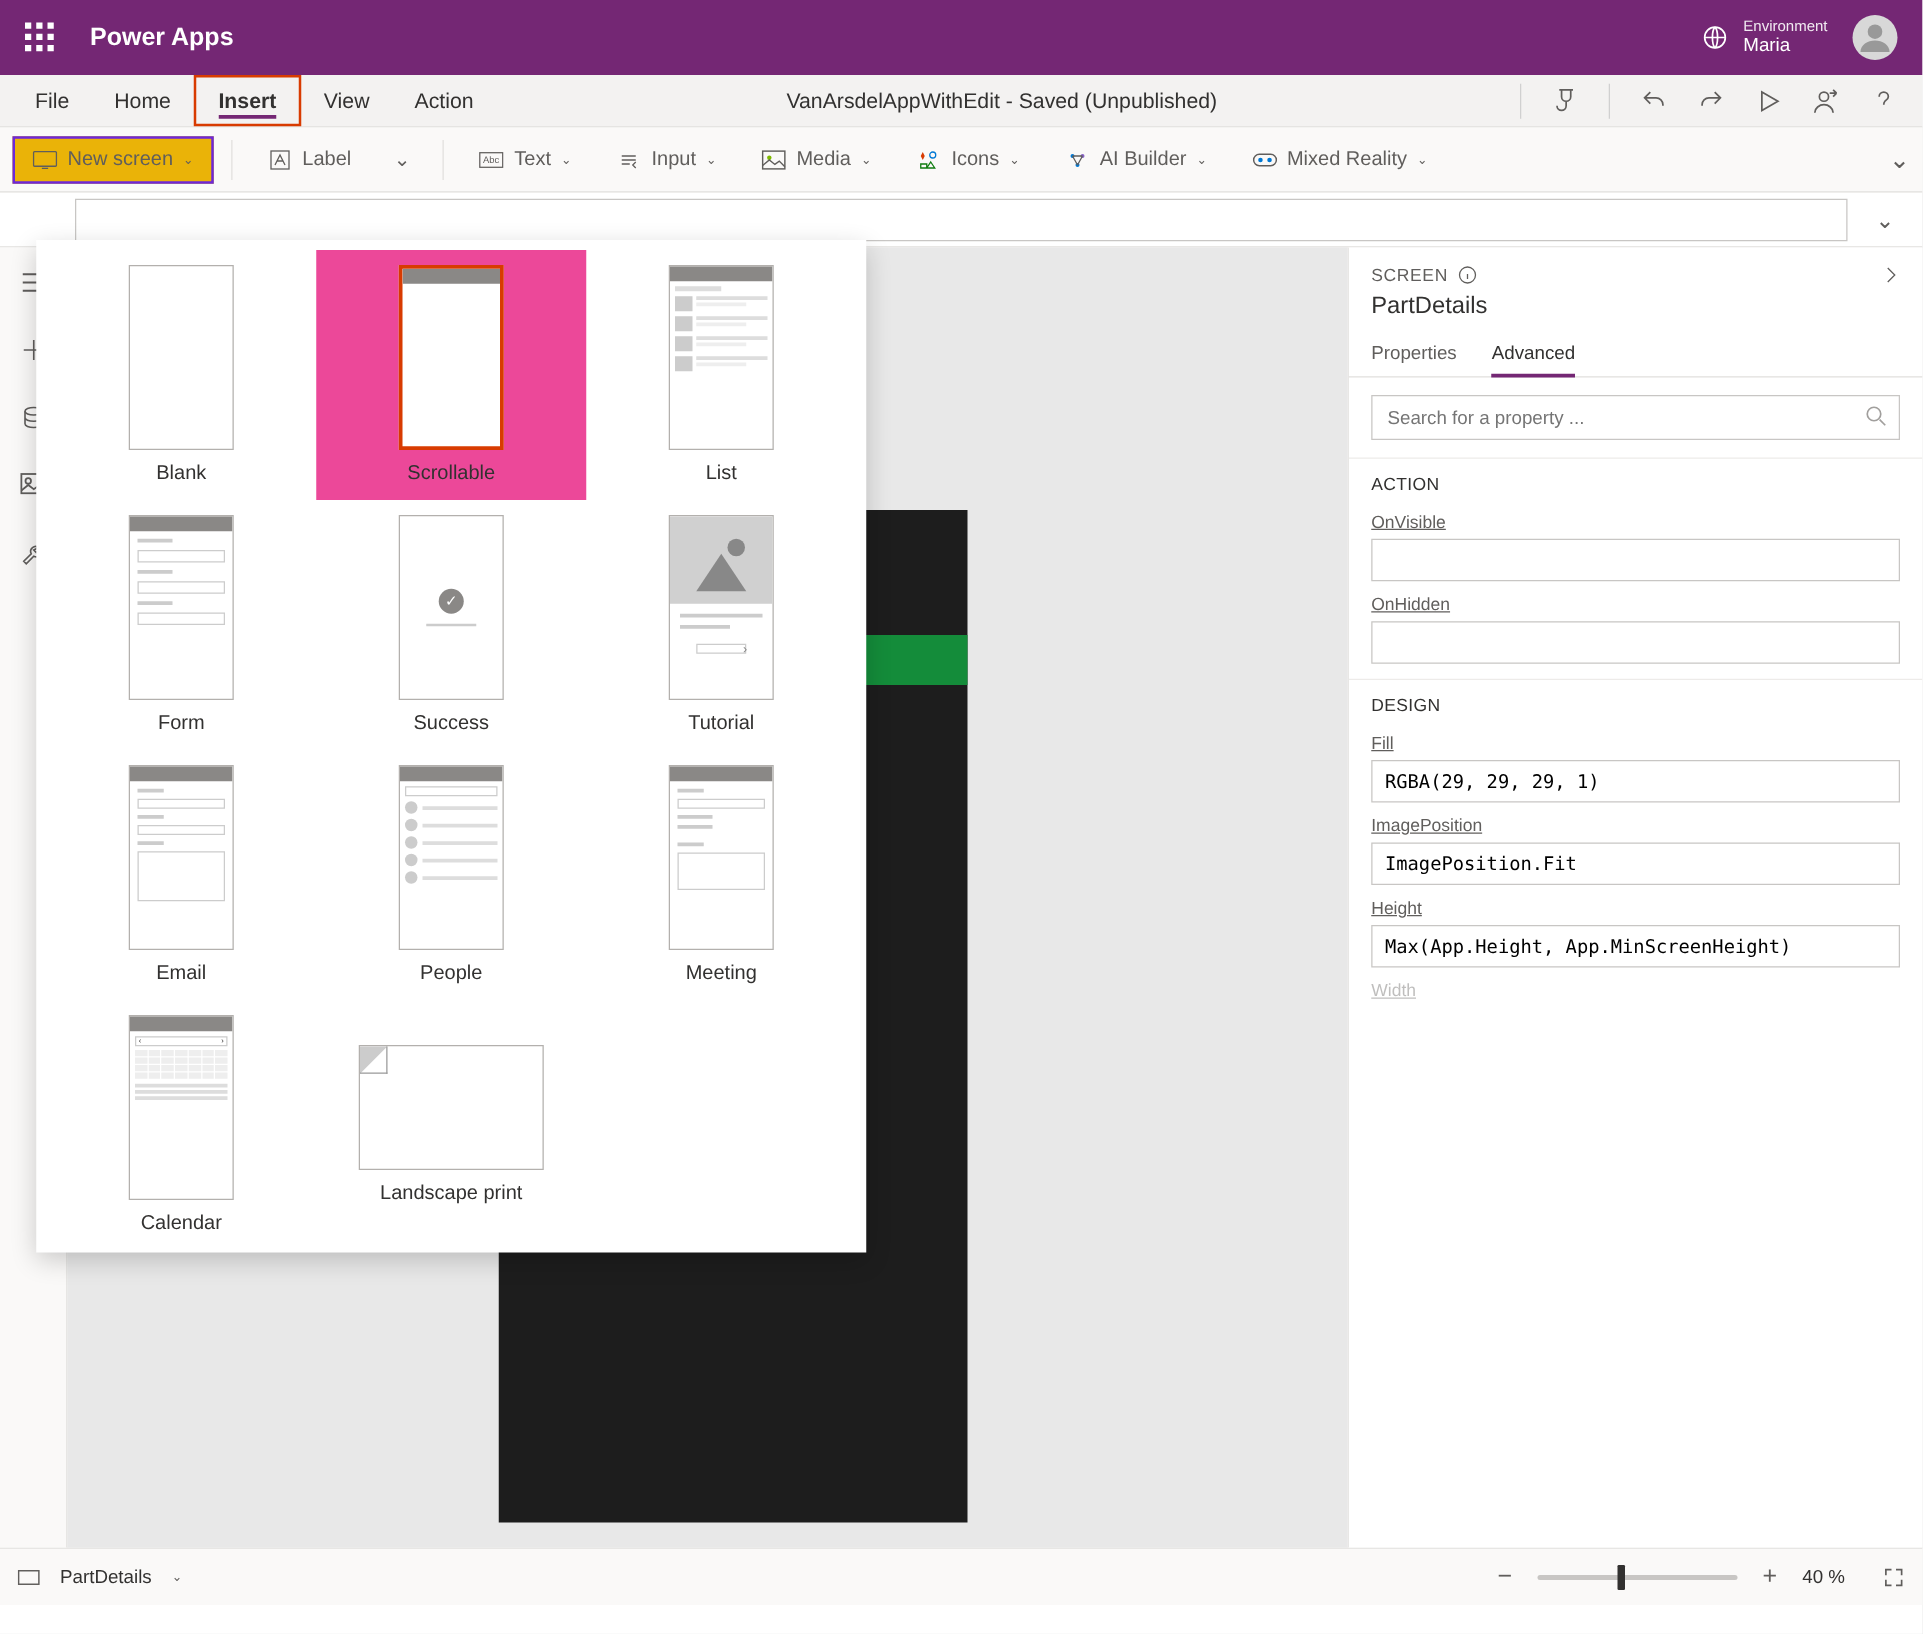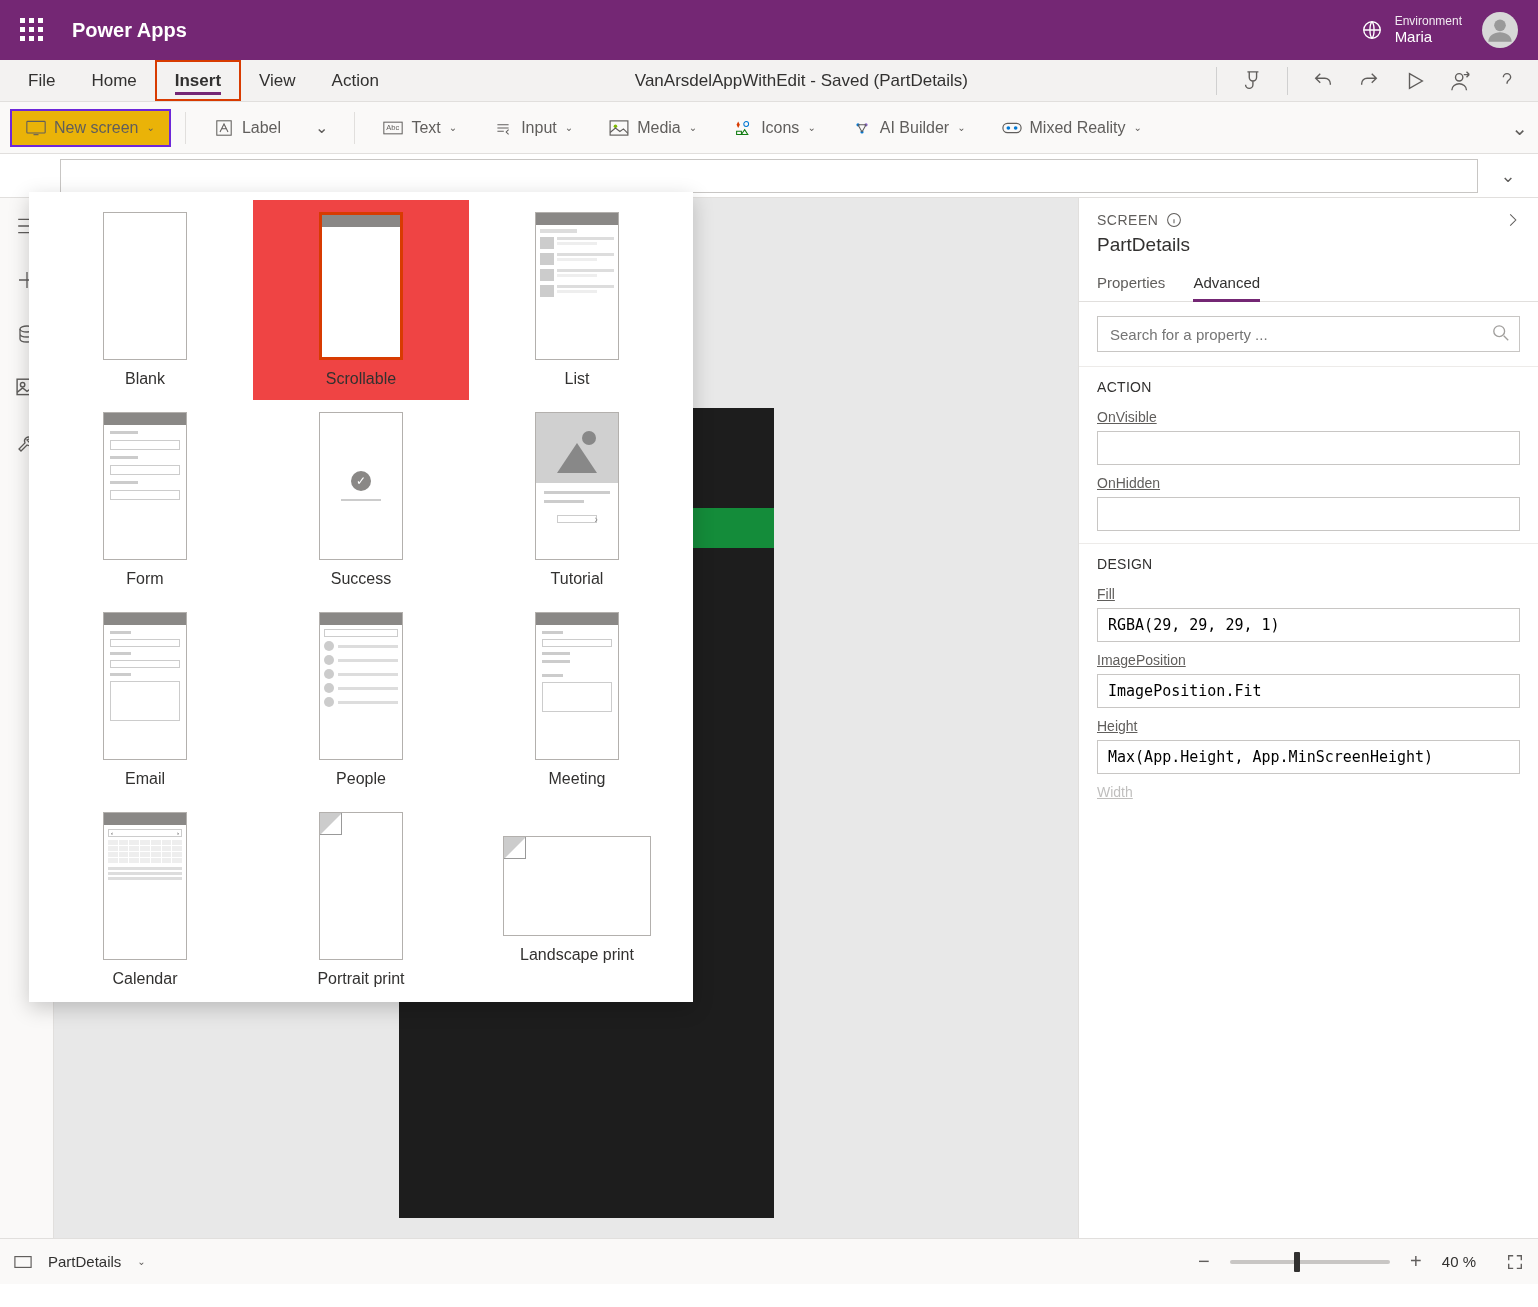--- a/index.html
+++ b/index.html
@@ -42,21 +42,21 @@
 
 
 .main-row { display: flex; height: 1040px; position: relative; }
 .left-rail { width: 54px; background: #faf9f8; border-right: 1px solid #e1dfdd; display: flex; flex-direction: column; align-items: center; gap: 34px; padding-top: 18px; }
 .left-rail .ri { width: 22px; height: 20px; color: #605e5c; cursor: pointer; }
 .canvas-area { flex: 1; background: #e8e8e8; position: relative; }
 
 
 .gallery { position: absolute; left: 29px; top: 192px; width: 664px; height: 810px; background: #fff; box-shadow: 0 6px 20px rgba(0,0,0,.2); display: grid; grid-template-columns: repeat(3, 1fr); grid-auto-rows: 200px; padding: 8px; z-index: 50; }
 .g-item { display: flex; flex-direction: column; align-items: center; justify-content: center; gap: 10px; cursor: pointer; }
-.g-item.sel { background: #ef4444; text-align: center; }
+.g-item.sel { background: #ec4899; text-align: center; }
 .g-item.sel .thumb { border: 3px solid #d83b01; }
 .thumb { width: 84px; height: 148px; border: 1px solid #b3b0ad; background: #fff; position: relative; overflow: hidden; }
 .thumb.landscape { width: 148px; height: 100px; }
 .thumb .tbar { height: 12px; background: #8a8886; }
 .g-label { font-size: 16px; color: #323130; }
 
 
 .phone { position: absolute; left: 345px; top: 210px; width: 375px; height: 810px; background: #1d1d1d; }
 .phone .gbar { height: 40px; background: #148c3a; margin-top: 0; width: 100%; }
 
@@ -119,21 +119,21 @@
       </svg>
   </div>
 </div>
 
 <div class="menubar">
   <div class="tab">File</div>
   <div class="tab">Home</div>
   <div class="tab active">Insert</div>
   <div class="tab">View</div>
   <div class="tab">Action</div>
-  <div class="center">VanArsdelAppWithEdit - Saved (PartDetails)</div>
+  <div class="center">VanArsdelAppWithEdit - Saved (Unpublished)</div>
   <div class="icons">
     <div class="sep"></div>
     <svg class="icon-btn" viewBox="0 0 24 24" fill="none" stroke="currentColor" stroke-width="1.5">
         <path d="M9 2v6a4 4 0 004 4h0a4 4 0 004-4V2M7 2h12M13 12v4a4 4 0 01-8 0"></path>
       </svg>
     <div class="sep"></div>
     <svg class="icon-btn" viewBox="0 0 24 24" fill="none" stroke="currentColor" stroke-width="1.5">
         <path d="M9 14L4 9l5-5M4 9h10a6 6 0 016 6v1"></path>
       </svg>
     <svg class="icon-btn" viewBox="0 0 24 24" fill="none" stroke="currentColor" stroke-width="1.5">
@@ -493,27 +493,20 @@
         <div style="margin-top:4px;display:flex;flex-direction:column;gap:2px">
           <div style="height:3px;background:#ddd"></div>
             <div style="height:3px;background:#ddd"></div>
             <div style="height:3px;background:#ddd"></div>
         </div>
       </div>
     </div>
     <div class="g-label">Calendar</div>
   </div>
   <div class="g-item">
-    <div class="thumb" style="position:relative">
-      <div style="position:absolute;top:0;left:0;width:0;height:0;border-top:22px solid #ccc;border-right:22px solid transparent"></div>
-      <div style="position:absolute;top:0;left:0;width:22px;height:22px;border-right:1px solid #999;border-bottom:1px solid #999"></div>
-    </div>
-    <div class="g-label">Portrait print</div>
-  </div>
-  <div class="g-item">
     <div class="thumb landscape" style="position:relative">
       <div style="position:absolute;top:0;left:0;width:0;height:0;border-top:22px solid #ccc;border-right:22px solid transparent"></div>
       <div style="position:absolute;top:0;left:0;width:22px;height:22px;border-right:1px solid #999;border-bottom:1px solid #999"></div>
     </div>
     <div class="g-label">Landscape print</div>
   </div>
 </div>
 
 <div class="footer">
   <svg width="18" height="14" viewBox="0 0 20 14" fill="none" stroke="#605e5c" stroke-width="1.3">

